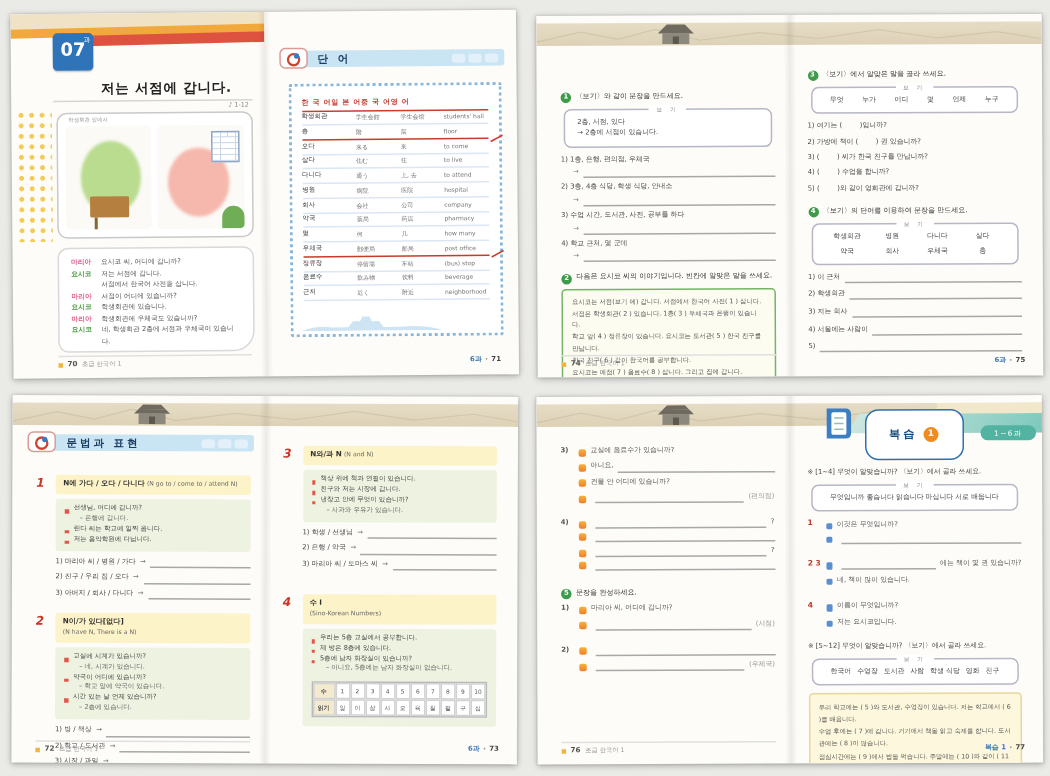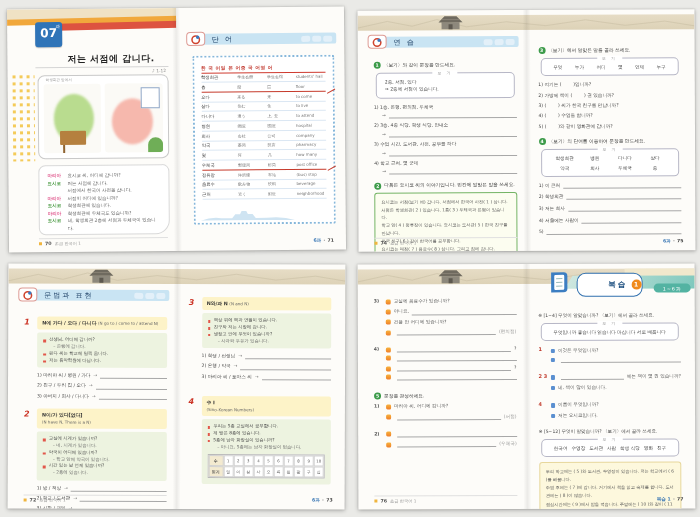--- a/index.html
+++ b/index.html
@@ -16,21 +16,21 @@
 .page.left{left:0}.page.right{left:50%}
 
 .topband{position:absolute;top:5px;left:0;right:0;height:15px;background:linear-gradient(#e6dcc5,#ddd2b7)}
 .topband .mts{position:absolute;left:0;right:0;top:1px;height:13px;width:100%;opacity:.6}
 .gate{position:absolute;left:78px;top:-3px;width:30px;height:18px}
 .bandcream{position:absolute;right:0;top:0;width:70px;height:15px;background:#f1e8cc}
 
 .sect-head{position:absolute;top:24px;left:10px;right:8px;height:16px}
 .hicon{position:absolute;left:0;top:0;width:19px;height:14px;border:1px solid #dd9a93;border-radius:4px;background:#fff;z-index:2;display:flex;align-items:center;justify-content:center}
 .hband{position:absolute;left:13px;right:0;top:2px;height:11px;background:#c9e4f3;border-radius:2px;display:flex;align-items:center;padding-left:13px}
-.htext{font-size:7px;font-weight:normal;color:#1b3d63;letter-spacing:2px;white-space:nowrap}
+.htext{font-size:7px;font-weight:bold;color:#1b3d63;letter-spacing:2px;white-space:nowrap}
 .hpills{position:absolute;right:4px;top:2.5px;display:flex;gap:2px}
 .hpills i{width:9px;height:6px;background:#e3f0f9;border-radius:2px}
 
 .pbody{position:absolute;left:16px;right:10px;font-size:4.6px;color:#444;line-height:1.55}
 .page.right .pbody{left:12px;right:14px}
 .qrow{display:flex;align-items:center;gap:3px;margin:5px 0 3px}
 .qnum{width:7px;height:7px;border-radius:50%;background:#3d9b4a;color:#fff;font-size:4.6px;line-height:7px;text-align:center;font-weight:bold;flex:none}
 .qtext{font-size:4.7px;color:#333}
 .bogi{border:1px solid #b7b7c6;border-radius:5px;padding:5px 8px 4px;margin:4px 2px 5px;position:relative;background:#fff}
 .bogi-label{position:absolute;top:-3px;left:50%;transform:translateX(-50%);background:#fff;padding:0 5px;font-size:3.8px;color:#888;letter-spacing:2px;white-space:nowrap}
@@ -119,21 +119,21 @@
 .bubble{width:5px;height:5px;border-radius:1.5px;background:linear-gradient(#f7b23c,#ef7f2a);flex:none;margin-bottom:.5px}
 .rr .bubble{background:#5a8fd0;width:4.5px;height:4.5px;border-radius:1px}
 .rr .rlnum{color:#c0392b;font-size:5px}
 .rltext{color:#555}
 .rlhint{color:#999;flex:none}
 .rlsuf{color:#555;flex:none}
 .gap{margin-top:10px}
 .review-banner{position:absolute;top:7px;left:8px;right:0;height:28px}
 .rb-ribbon{position:absolute;left:34px;top:5px;width:130px;height:13px;background:linear-gradient(90deg,#cde7df,#7ec8bd);transform:skewX(-32deg)}
 .rb-icon{position:absolute;left:14px;top:0;width:20px;height:23px;z-index:2}
-.rb-pill{position:absolute;left:42px;top:2px;width:66px;height:24px;background:#fff;border:1.5px solid #2f6fae;border-radius:9px;display:flex;align-items:center;justify-content:flex-end;gap:4px;z-index:2}
+.rb-pill{position:absolute;left:42px;top:2px;width:66px;height:34px;background:#fff;border:1.5px solid #2f6fae;border-radius:9px;display:flex;align-items:center;justify-content:center;gap:4px;z-index:2}
 .rb-title{font-size:7.5px;font-weight:bold;color:#164a7c;letter-spacing:2px}
 .rb-num{width:10px;height:10px;border-radius:50%;background:#f08b1d;color:#fff;font-size:6px;line-height:10px;text-align:center;font-weight:bold}
 .rb-tab{position:absolute;right:4px;top:13px;background:#53b3a2;color:#fff;font-size:4.8px;padding:1.5px 9px;border-radius:5px;letter-spacing:1px}
 .instr{font-size:4.55px;color:#444;margin:4px 0 3px}
 .ybox2{background:#fdf8dd;border:1px solid #e7d79c;border-radius:3px;padding:5px 6px;line-height:1.95;color:#555;font-size:4.2px;margin-top:3px}
 </style>
 </head>
 <body>
 
 <div class="spread" id="spread-lesson">
@@ -372,36 +372,20 @@
         <path d="M0 14 L30 6 L55 12 L80 4 L110 13 L150 7 L190 12 L230 5 L270 12 L310 7 L340 13" stroke="#c7bda2" fill="none" stroke-width="1"></path>
       </svg>
     <svg class="gate" viewBox="0 0 30 16">
         <rect x="6" y="9" width="18" height="7" fill="#8d887c"></rect>
         <path d="M3 9 L27 9 L24 6 L6 6 Z" fill="#6f6a5f"></path>
         <path d="M6 6 L24 6 L21 3 L9 3 Z" fill="#6f6a5f"></path>
         <rect x="13" y="11" width="4" height="5" fill="#5d584f"></rect>
       </svg>
   </div>
   <div class="page left">
-    <div class="sect-head">
-      <span class="hicon">
-        <svg width="11" height="11" viewBox="0 0 10 10">
-            <circle cx="5" cy="5.4" r="3.4" fill="none" stroke="#d0452f" stroke-width="1.4"></circle>
-            <circle cx="6.8" cy="3.2" r="1.6" fill="#3c78c0"></circle>
-          </svg>
-      </span>
-      <span class="hband">
-        <span class="htext">연 습</span>
-        <span class="hpills">
-            <i></i>
-            <i></i>
-            <i></i>
-          </span>
-      </span>
-    </div>
     <div class="pbody" style="top:46px;bottom:18px">
       <div class="qrow">
         <span class="qnum">1</span>
         <span class="qtext">〈보기〉와 같이 문장을 만드세요.</span>
       </div>
       <div class="bogi">
         <span class="bogi-label">보 기</span>
         <div>
             <div>2층, 서점, 있다</div>
             <div>→  2층에 서점이 있습니다.</div>

